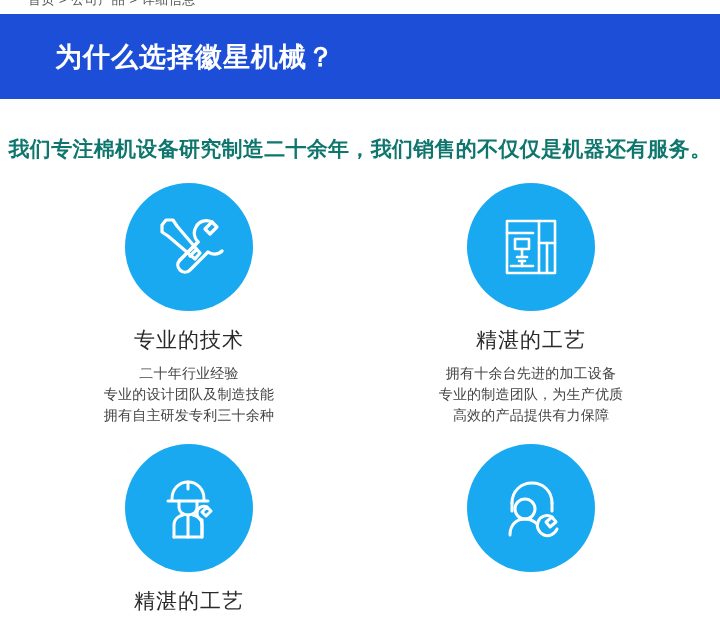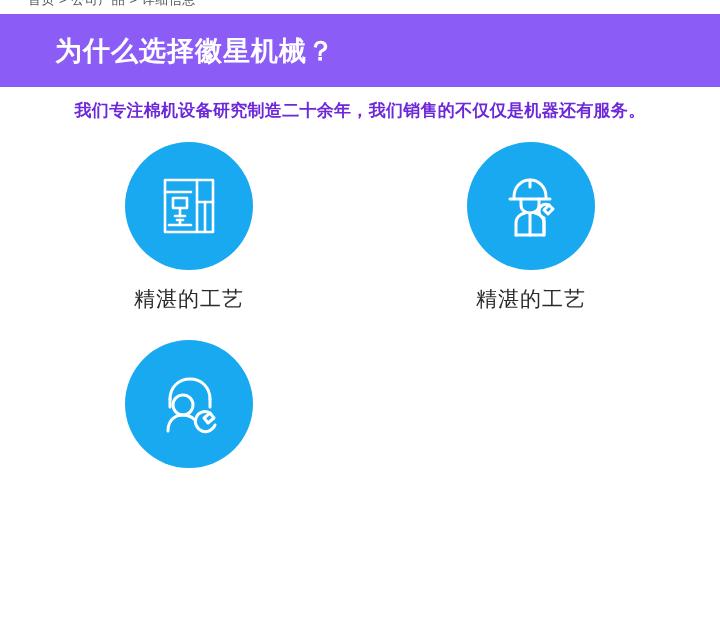--- a/index.html
+++ b/index.html
@@ -33,43 +33,43 @@
     top: -9px;
     left: 28px;
     font-size: 13px;
     color: #555555;
     white-space: nowrap;
     letter-spacing: 0.5px;
   }
 
   
   .banner {
-    height: 73px;
-    background: #8b5cf6;
+    height: 85px;
+    background: #1d4ed8;
     position: relative;
   }
   .banner-title {
     position: absolute;
     left: 55px;
     top: 50%;
     transform: translateY(-50%);
     color: #ffffff;
     font-size: 27px;
     font-weight: bold;
     letter-spacing: 1px;
     white-space: nowrap;
   }
 
   
   .subtitle {
     text-align: center;
-    font-size: 17px;
+    font-size: 21px;
     font-weight: bold;
-    color: #6d28d9;
-    margin-top: 12px;
+    color: #0f766e;
+    margin-top: 36px;
     letter-spacing: 0.3px;
   }
 
   
   .features {
     display: flex;
     flex-wrap: wrap;
     margin-top: 20px;
     padding: 0 18px;
   }
@@ -119,40 +119,66 @@
   </div>
 
   <div class="banner">
     <div class="banner-title">为什么选择徽星机械？</div>
   </div>
 
   <div class="subtitle">我们专注棉机设备研究制造二十余年，我们销售的不仅仅是机器还有服务。</div>
 
   <div class="features">
 
+    <div class="feature">
+      <div class="circle">
+        <span>
+          <svg width="78" height="78" viewBox="0 0 78 78" fill="none" stroke="#ffffff" stroke-width="3.2" stroke-linecap="round" stroke-linejoin="round">
+
+            <path d="M16 12 L23 12 L27 18 L50 45 L45 51 L18 28 L12 24 L12 17 Z"></path>
+            <line x1="46" y1="42" x2="40" y2="48"></line>
+
+            <path d="M62 14 C56 11 49 13 46 19 C43 24 44 30 48 34 L30 52 C27 55 27 59 30 62 C33 65 37 65 40 62 L58 44 C62 47 68 47 72 43"></path>
+            <path d="M48 34 L30 52"></path>
+            <path d="M62 14 L55 21 L60 26 L67 19 Z"></path>
+          </svg>
+        </span>
+      </div>
+      <div class="feature-title">专业的技术</div>
+      <div class="feature-lines">
+        <div class="feature-line">二十年行业经验</div>
+        <div class="feature-line">专业的设计团队及制造技能</div>
+        <div class="feature-line">拥有自主研发专利三十余种</div>
+      </div>
+    </div>
 
     <div class="feature">
       <div class="circle">
         <span>
           <svg width="76" height="76" viewBox="0 0 76 76" fill="none" stroke="#ffffff" stroke-width="2.6" stroke-linecap="round" stroke-linejoin="round">
             <rect x="14" y="12" width="48" height="52"></rect>
             <path d="M14 24 L40 24"></path>
             <rect x="22" y="30" width="14" height="10"></rect>
             <path d="M29 40 L29 48"></path>
             <path d="M24 48 L34 48"></path>
             <path d="M26 52 L32 52"></path>
             <path d="M29 52 L29 57"></path>
             <path d="M18 57 L40 57"></path>
             <path d="M46 12 L46 64"></path>
             <path d="M46 34 L62 34"></path>
             <path d="M54 34 L54 64"></path>
           </svg>
         </span>
       </div>
       <div class="feature-title">精湛的工艺</div>
+      <div class="feature-lines">
+        <div class="feature-line">拥有十余台先进的加工设备</div>
+        <div class="feature-line">专业的制造团队，为生产优质</div>
+        <div class="feature-line">高效的产品提供有力保障</div>
+      </div>
     </div>
 
     <div class="feature">
       <div class="circle">
         <span>
           <svg width="78" height="78" viewBox="0 0 78 78" fill="none" stroke="#ffffff" stroke-width="3" stroke-linecap="round" stroke-linejoin="round">
 
             <path d="M22 30 C22 20 29 13 38 13 C47 13 54 20 54 30"></path>
             <path d="M18 32 L58 32"></path>
             <path d="M38 13 L38 20"></path>

